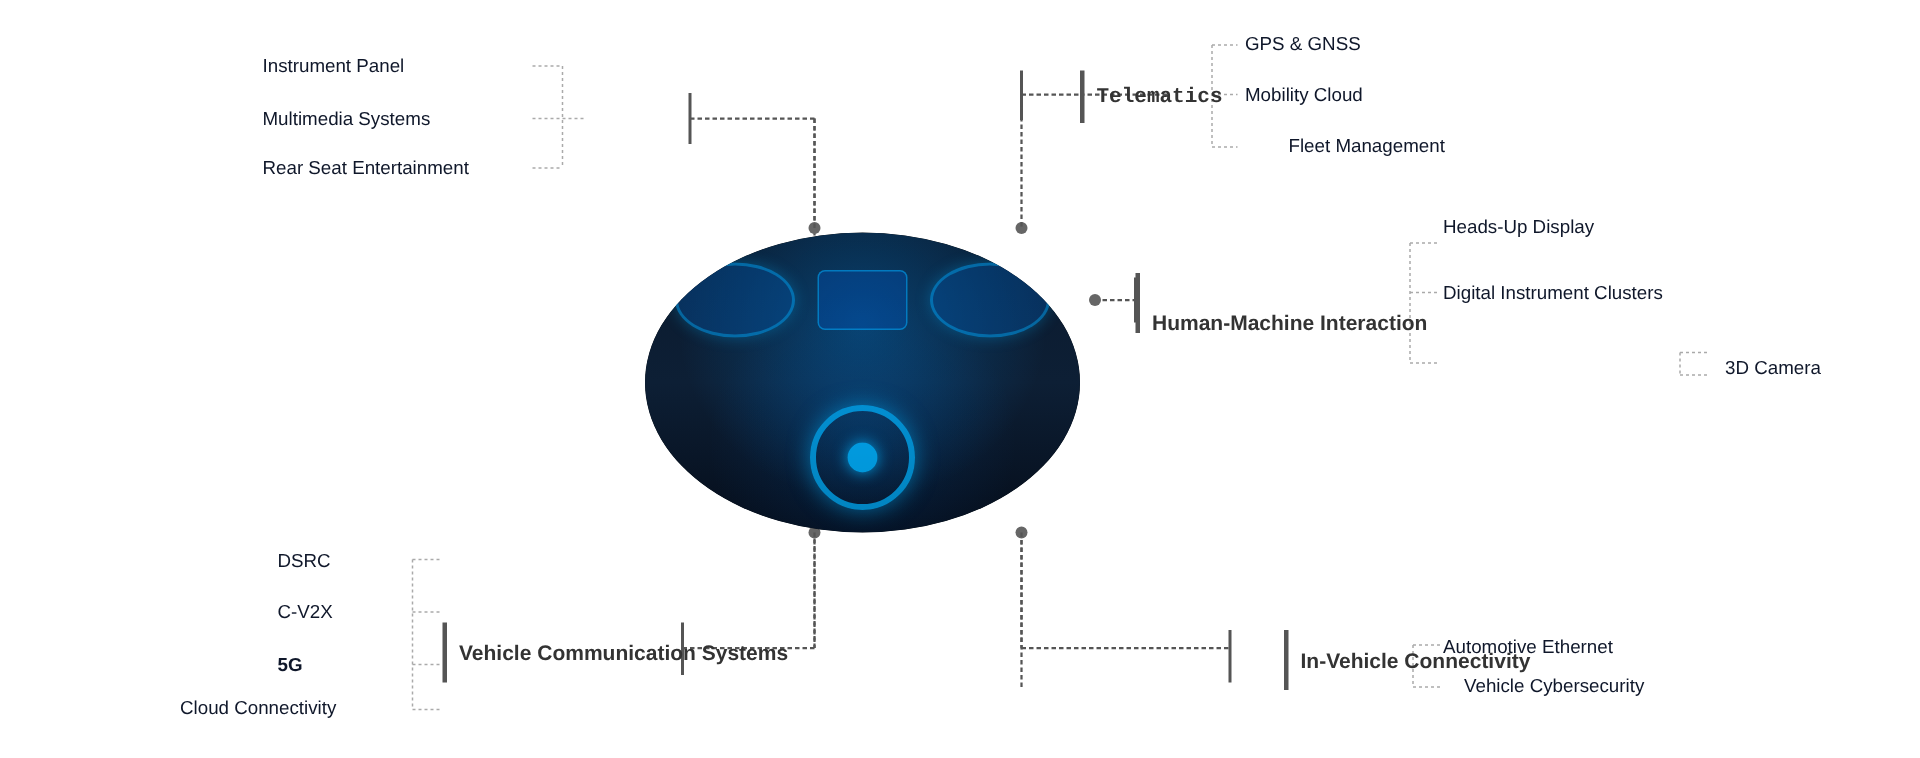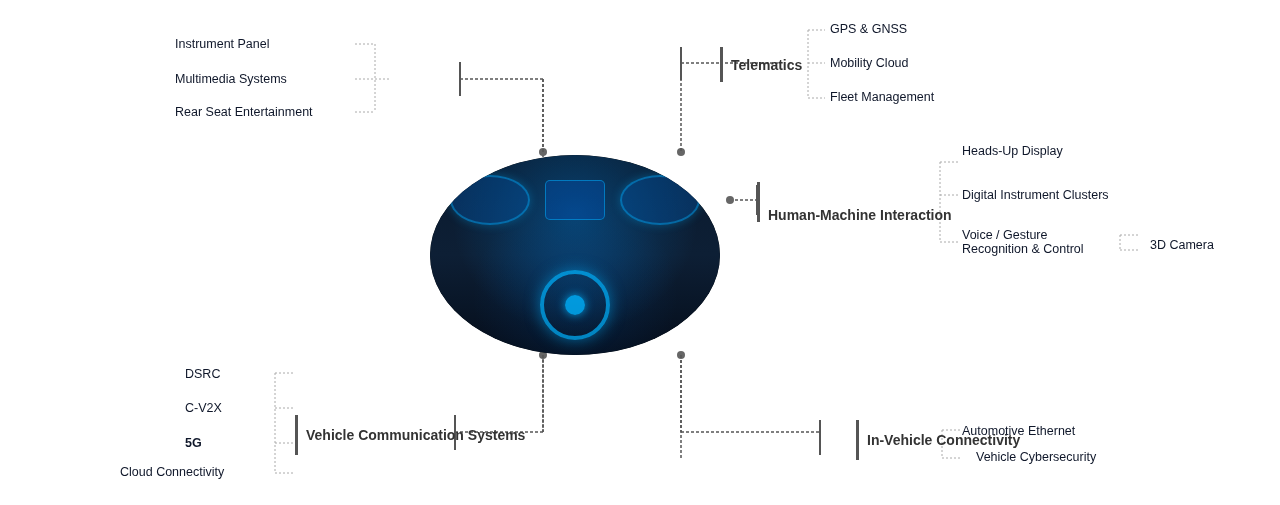--- a/index.html
+++ b/index.html
@@ -202,34 +202,32 @@
       <div class="steering-wheel"></div>
     </div>
   </div>
 
   <span class="sub-item" style="left:175px; top:37px;">Instrument Panel</span>
   <span class="sub-item" style="left:175px; top:72px;">Multimedia Systems</span>
   <span class="sub-item" style="left:175px; top:105px;">Rear Seat Entertainment</span>
 
 
   <div class="node-box" style="position:absolute; left:720px; top:47px; border-left:3px solid #555; padding-left:8px; height:35px; display:flex; align-items:center;">
-    <span style="font-weight:bold; font-size:14px;">Telematics</span>
+    <span style="font-weight:bold; font-size:14px;font-family:Liberation Mono, monospace;">Telematics</span>
   </div>
   <span class="sub-item" style="left:830px; top:22px;">GPS &amp; GNSS</span>
   <span class="sub-item" style="left:830px; top:56px;">Mobility Cloud</span>
-  <span class="sub-item" style="left:830px; top:90px;">Fleet Management</span>
+  <span class="sub-item" style="left:859px; top:90px;">Fleet Management</span>
 
   <div class="node-box" style="position:absolute; left:757px; top:182px; border-left:3px solid #555; padding-left:8px; height:40px; display:flex; align-items:center;">
     <span style="font-weight:bold; font-size:14px; line-height:1.3;margin-top:26px;">Human-Machine
 Interaction</span>
   </div>
   <span class="sub-item" style="left:962px; top:144px;">Heads-Up Display</span>
   <span class="sub-item" style="left:962px; top:188px;">Digital Instrument Clusters</span>
-  <span class="sub-item" style="left:962px; top:228px; white-space:normal; width:140px;">Voice / Gesture
-Recognition &amp; Control</span>
   <span class="sub-item" style="left:1150px; top:238px;">3D
 Camera</span>
 
   <span class="sub-item" style="left:185px; top:367px;">DSRC</span>
   <span class="sub-item" style="left:185px; top:401px;">C-V2X</span>
   <span class="sub-item" style="left:185px; top:436px;font-weight:bold;">5G</span>
   <span class="sub-item" style="left:120px; top:465px;">Cloud Connectivity</span>
 
   <div class="node-box" style="position:absolute; left:295px; top:415px; border-left:3px solid #555; padding-left:8px; height:40px; display:flex; align-items:center;">
     <span style="font-weight:bold; font-size:14px; line-height:1.3;">Vehicle

